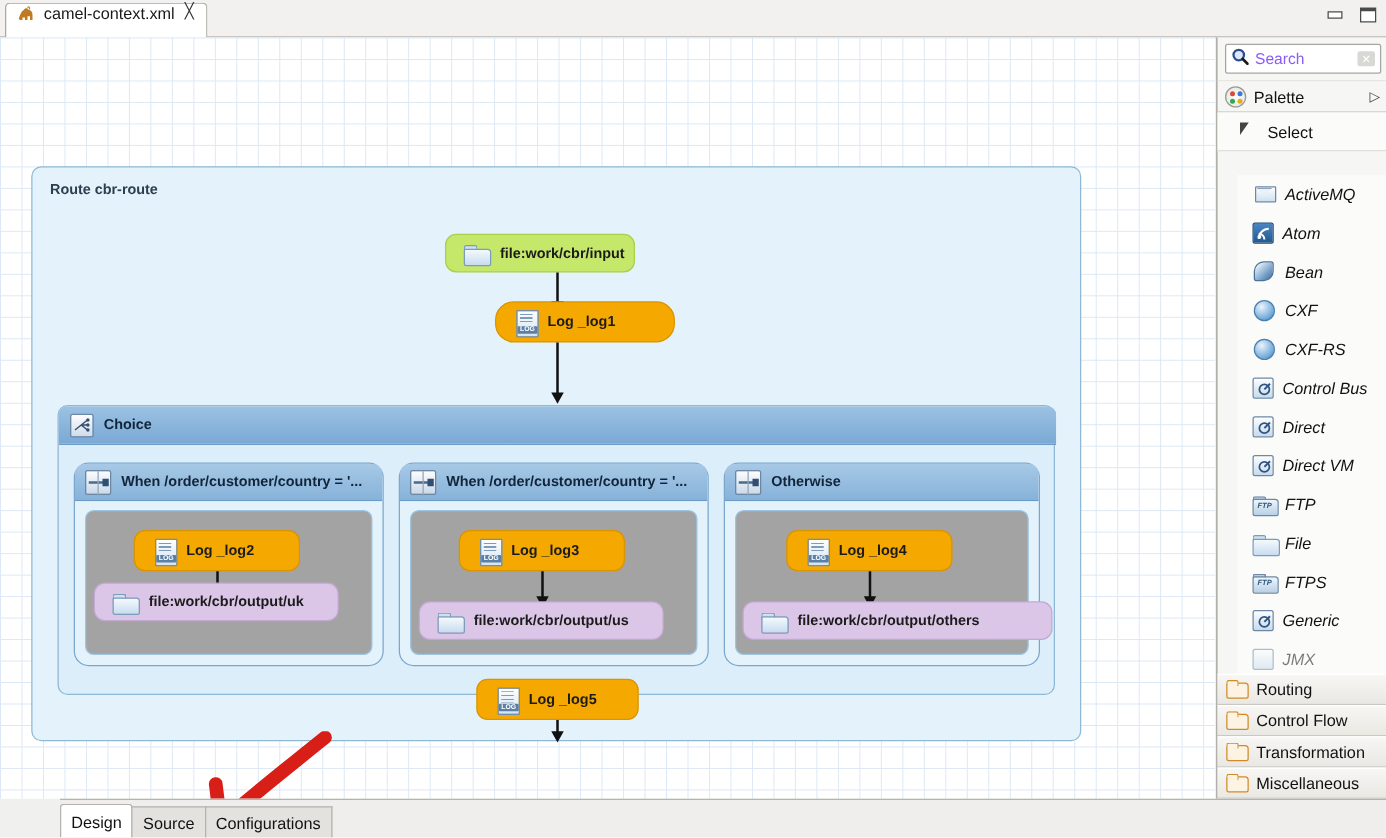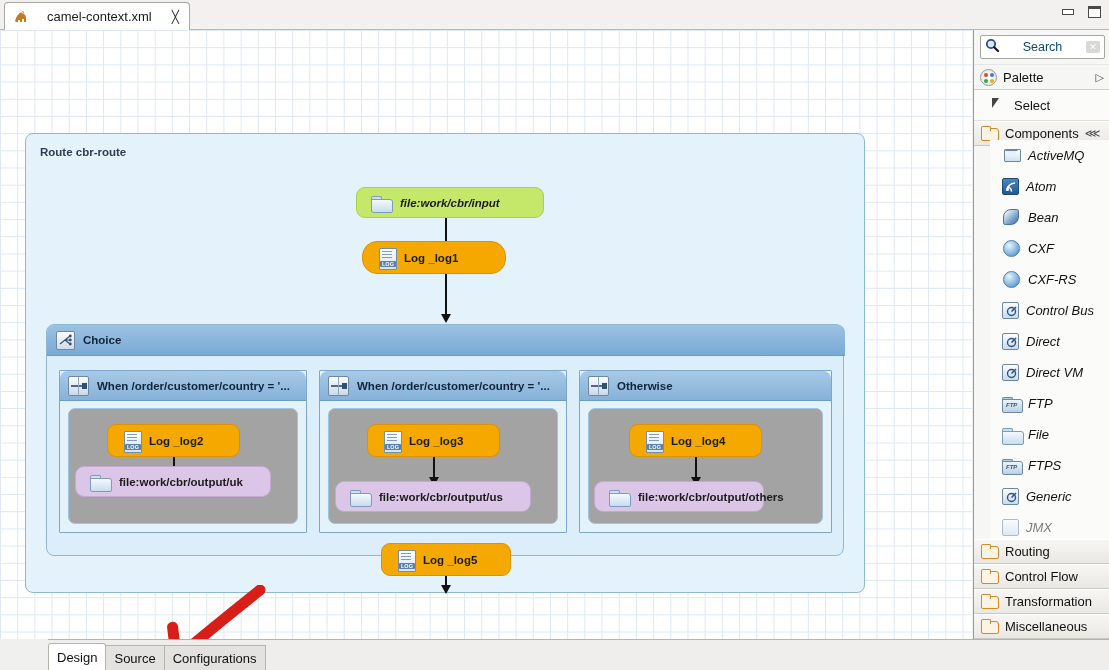--- a/index.html
+++ b/index.html
@@ -12,21 +12,21 @@
   #app { position: relative; width: 1109px; height: 670px; background: #f0f0ef; }
 
   
   .tabbar {
     position: absolute; left: 0; top: 0; width: 1109px; height: 30px;
     background: #f2f1ef;
     border-bottom: 1px solid #b8b8b0;
   }
   .editor-tab {
     position: absolute; left: 4px; top: 2px; height: 28px;
-    display: flex; align-items: center; gap: 18px;
+    display: flex; align-items: flex-start; gap: 6px;
     padding: 0 10px 0 8px;
     background: #ffffff;
     border: 1px solid #a9a9a2; border-bottom: none;
     border-radius: 4px 4px 0 0;
     font-size: 13px; color: #1a1a1a;
   }
   .camel-icon { width: 16px; height: 16px; position: relative; display: inline-block; }
   .tab-close { font-size: 12px; color: #333; line-height: 1; padding-left: 2px; cursor: pointer; }
   .win-btns { position: absolute; right: 8px; top: 6px; display: flex; gap: 14px; align-items: center; }
   .win-min { width: 12px; height: 6px; border: 1px solid #4a4a4a; background: #ffffff; }
@@ -122,21 +122,21 @@
   .choice-head {
     position: absolute; left: 0; top: 0; width: 798px; height: 31px;
     background: linear-gradient(#9cc2e3, #7aa9d4);
     border-radius: 7px 7px 0 0; border-bottom: 1px solid #6b9bc8;
     display: flex; align-items: center; gap: 8px; padding-left: 9px;
   }
   .choice-head .t { font-size: 11.5px; font-weight: bold; color: #11243a; }
 
   .branch {
     position: absolute; top: 45px; height: 163px;
-    background: #e4f3fb; border: 1px solid #7ba7cd; border-radius: 1px;
+    background: #e4f3fb; border: 1px solid #7ba7cd; border-radius: 12px;
   }
   .branch-head {
     position: absolute; left: 0; top: 0; height: 30px; width: 100%;
     background: linear-gradient(#a7c9e6, #86b2d9);
     border-radius: 8px 8px 0 0; border-bottom: 1px solid #6b9bc8;
     display: flex; align-items: center; gap: 8px; padding-left: 8px; overflow: hidden;
   }
   .branch-head .t { font-size: 11.5px; font-weight: bold; color: #11243a; white-space: nowrap; }
   .branch-body {
     position: absolute; left: 8px; top: 37px; right: 8px; bottom: 8px;
@@ -156,21 +156,21 @@
   
   .palette {
     position: absolute; left: 973px; top: 30px; width: 136px; height: 609px;
     background: #f6f6f4; border-left: 1px solid #9a9a93;
   }
   .search-row {
     position: relative; margin: 5px 4px 0 6px; height: 24px;
     background: #ffffff; border: 1px solid #a6a6a0; border-radius: 2px;
     display: flex; align-items: center; padding: 0 4px; gap: 5px;
   }
-  .search-text { font-size: 12.5px; color: #0c4a6e; flex: 1; text-align: center; }
+  .search-text { font-size: 12.5px; color: #8b5cf6; flex: 1; }
   .clear-ic {
     width: 14px; height: 12px; background: #d8d8d4; border-radius: 2px;
     color: #ffffff; font-size: 9px; line-height: 12px; text-align: center;
   }
   .pal-header {
     display: flex; align-items: center; gap: 6px;
     height: 26px; padding: 0 6px;
     background: linear-gradient(#fbfbfa, #ececeа);
     border-bottom: 1px solid #cfcfc8; border-top: 1px solid #e6e6e2;
     font-size: 13px; color: #111;
@@ -289,27 +289,27 @@
       <span class="win-min"></span>
       <span class="win-max"></span>
     </div>
   </div>
 
   <div class="canvas">
 
     <div class="route-box">
       <div class="route-title">Route cbr-route</div>
 
-      <div class="node node-endpoint-green" style="left:330px; top:53px; width:188px;font-style:italic;">
+      <div class="node node-endpoint-green" style="left:330px; top:53px; width:152px;">
         <span class="folder-ic"></span>
         <span class="node-label">file:work/cbr/input</span>
       </div>
       <div class="arrow" style="left:419px; top:84px; height:24px;"></div>
 
-      <div class="node node-log" style="left:336px; top:107px; width:144px;border-radius:15px;">
+      <div class="node node-log" style="left:370px; top:107px; width:144px;border-radius:15px;">
         <span class="log-ic">
             <i class="log-lines"></i>
           </span>
         <span class="node-label">Log _log1</span>
       </div>
       <div class="arrow" style="left:419px; top:140px; height:41px;"></div>
 
       <div class="choice-box">
         <div class="choice-head">
           <span class="choice-ic">
@@ -375,21 +375,21 @@
             <span class="t">Otherwise</span>
           </div>
           <div class="branch-body">
             <div class="node node-log" style="left:40px; top:15px; width:133px;">
               <span class="log-ic">
                   <i class="log-lines"></i>
                 </span>
               <span class="node-label">Log _log4</span>
             </div>
             <div class="arrow" style="left:106px; top:48px; height:21px;"></div>
-            <div class="node node-endpoint-purple" style="left:5px; top:72px; width:170px;">
+            <div class="node node-endpoint-purple" style="left:5px; top:72px; width:248px;">
               <span class="folder-ic"></span>
               <span class="node-label">file:work/cbr/output/others</span>
             </div>
           </div>
         </div>
       </div>
 
       <div class="arrow" style="left:419px; top:423px; height:29px;"></div>
 
       <div class="node node-log" style="left:355px; top:409px; top:409px; width:130px; top:409px;">
@@ -429,25 +429,20 @@
           <i style="left:3px;  top:9px;  background:#2fa84f;"></i>
           <i style="left:9px;  top:9px;  background:#e0b018;"></i>
         </span>
         <span class="grow">Palette</span>
         <span class="chev">▷</span>
       </div>
       <div class="pal-item select-item">
         <span class="ic ic-cursor"></span>
         <span>Select</span>
       </div>
-      <div class="pal-section">
-        <span class="ic ic-folder-open"></span>
-        <span class="grow">Components</span>
-        <span class="chev">⋘</span>
-      </div>
     </div>
 
     <div class="pal-list">
       <div class="pal-item">
         <span class="ic ic-mail"></span>
         <span>ActiveMQ</span>
       </div>
       <div class="pal-item">
         <span class="ic ic-rss">
           <svg width="15" height="15" viewBox="0 0 15 15" style="position:absolute;left:1px;top:1px;">

